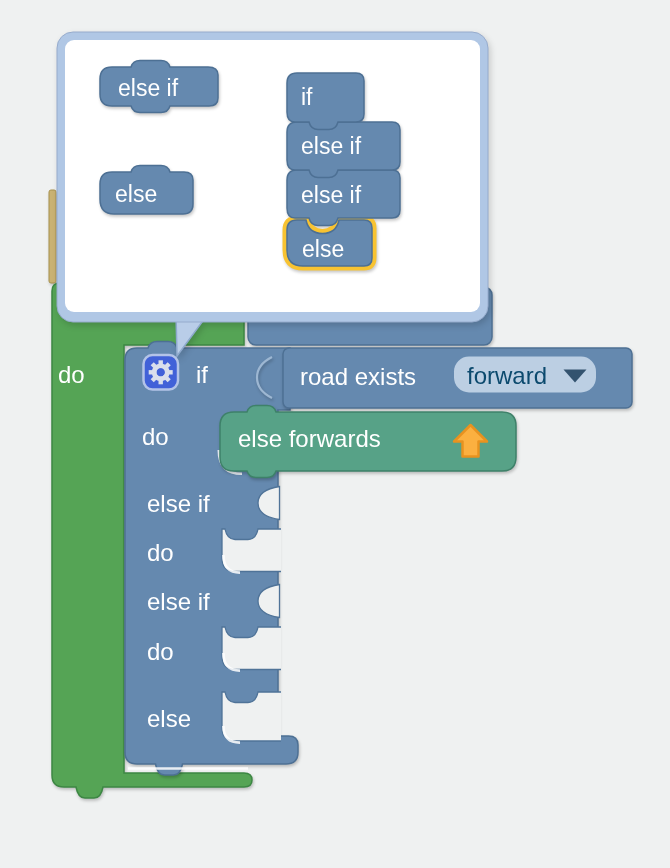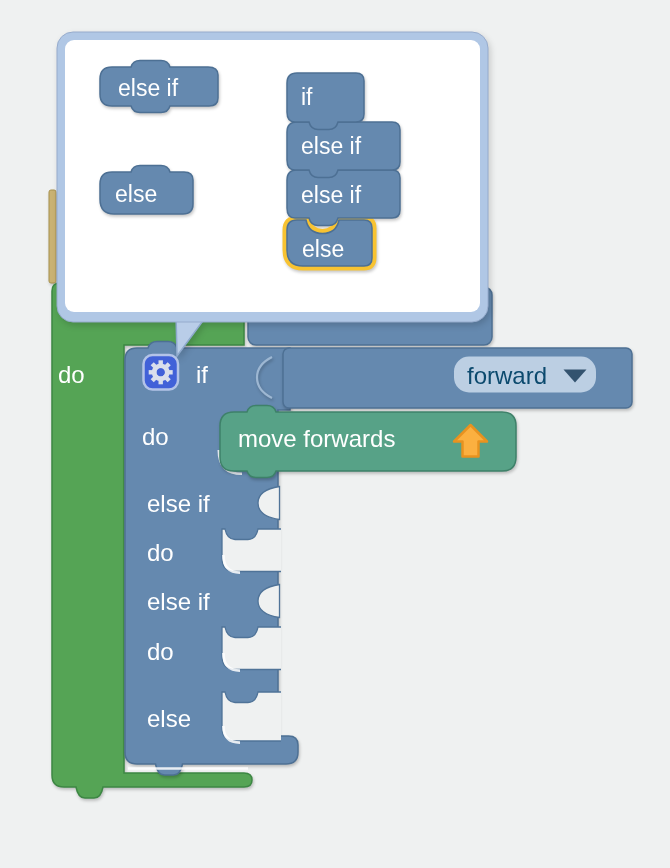--- a/index.html
+++ b/index.html
@@ -136,23 +136,24 @@
         <line x1="160.7" y1="368.1" x2="160.7" y2="360.3"></line>
         <line x1="163.7" y1="369.3" x2="169.2" y2="363.8"></line>
       </g>
       <circle cx="160.7" cy="372.3" r="6.6" fill="none" stroke="#d9dfec" stroke-width="4.6"></circle>
       <circle cx="160.7" cy="372.3" r="3.4" fill="#4161d8"></circle>
     </g>
   </svg>
 
   <div class="lbl" style="left:58px;top:362px">do</div>
   <div class="lbl" style="left:196px;top:362px">if</div>
+  <div class="lbl" style="left:300px;top:364px">road exists</div>
   <div class="lbl dark" style="left:467px;top:363px">forward</div>
   <div class="lbl" style="left:142px;top:424px">do</div>
-  <div class="lbl" style="left:238px;top:426px">move forwards</div>
+  <div class="lbl" style="left:238px;top:426px">else forwards</div>
   <div class="lbl" style="left:147px;top:491px">else if</div>
   <div class="lbl" style="left:147px;top:540px">do</div>
   <div class="lbl" style="left:147px;top:589px">else if</div>
   <div class="lbl" style="left:147px;top:639px">do</div>
   <div class="lbl" style="left:147px;top:706px">else</div>
 
   <div class="lbl small" style="left:118px;top:76px">else if</div>
   <div class="lbl small" style="left:115px;top:182px">else</div>
   <div class="lbl small" style="left:301px;top:85px">if</div>
   <div class="lbl small" style="left:301px;top:134px">else if</div>

